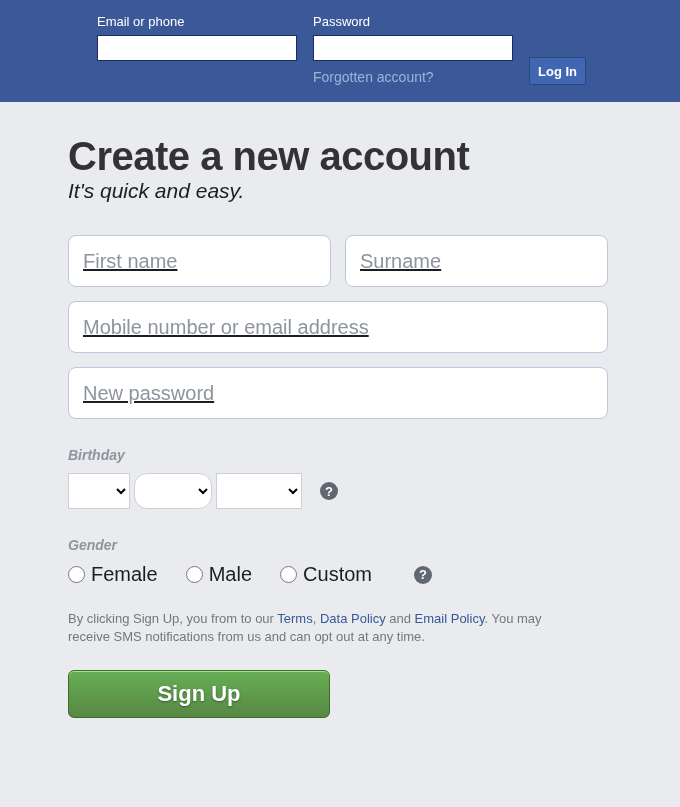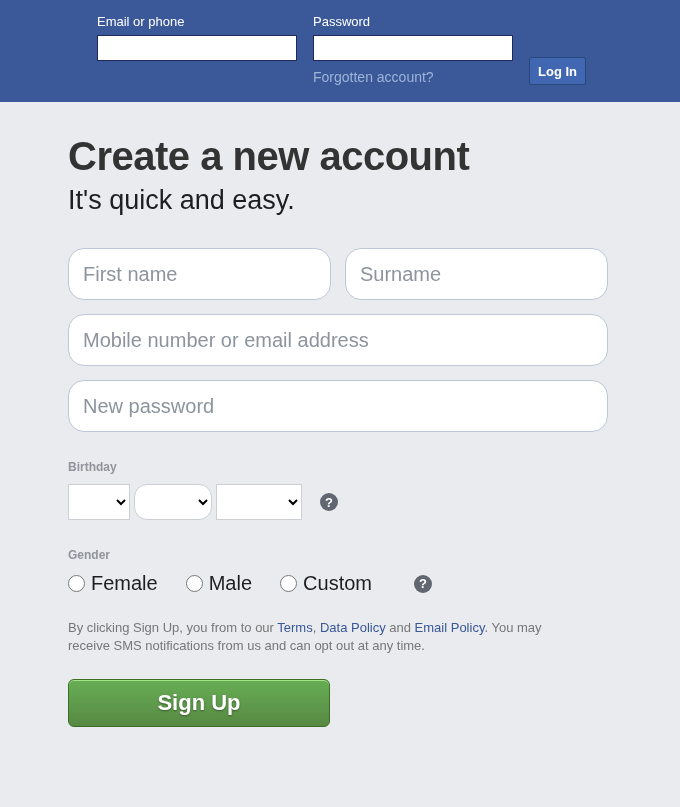--- a/index.html
+++ b/index.html
@@ -64,53 +64,55 @@
       padding: 32px 0 0 68px;
       width: 680px;
     }
     h1 {
       font-size: 40px;
       font-weight: bold;
       color: #333;
       letter-spacing: -0.5px;
     }
     .subtitle {
-      font-size: 27px;
+      font-size: 21px;
       color: #1c1e21;
-      margin-top: 6px;
+      font-style: italic;
     }
     
     .form {
       margin-top: 32px;
       width: 540px;
     }
     .name-row {
       display: flex;
       gap: 14px;
     }
     .text-input {
       width: 100%;
       height: 52px;
       border: 1px solid #bdc7d8;
-      border-radius: 16px;
+      border-radius: 8px;
       padding: 0 14px;
       font-size: 20px;
       color: #1c1e21;
       background: #fff;
+      text-decoration: underline;
     }
     .text-input::placeholder { color: #8d949e; }
     .half { flex: 1; }
     .field-row { margin-top: 14px; }
     
     .section-label {
       color: #90949c;
-      font-size: 12px;
+      font-size: 14px;
       font-weight: bold;
       margin-top: 28px;
       margin-bottom: 10px;
+      font-style: italic;
     }
     
     .bday-row {
       display: flex;
       align-items: center;
       gap: 4px;
     }
     .bday-select {
       height: 36px;
       background: #fff;

